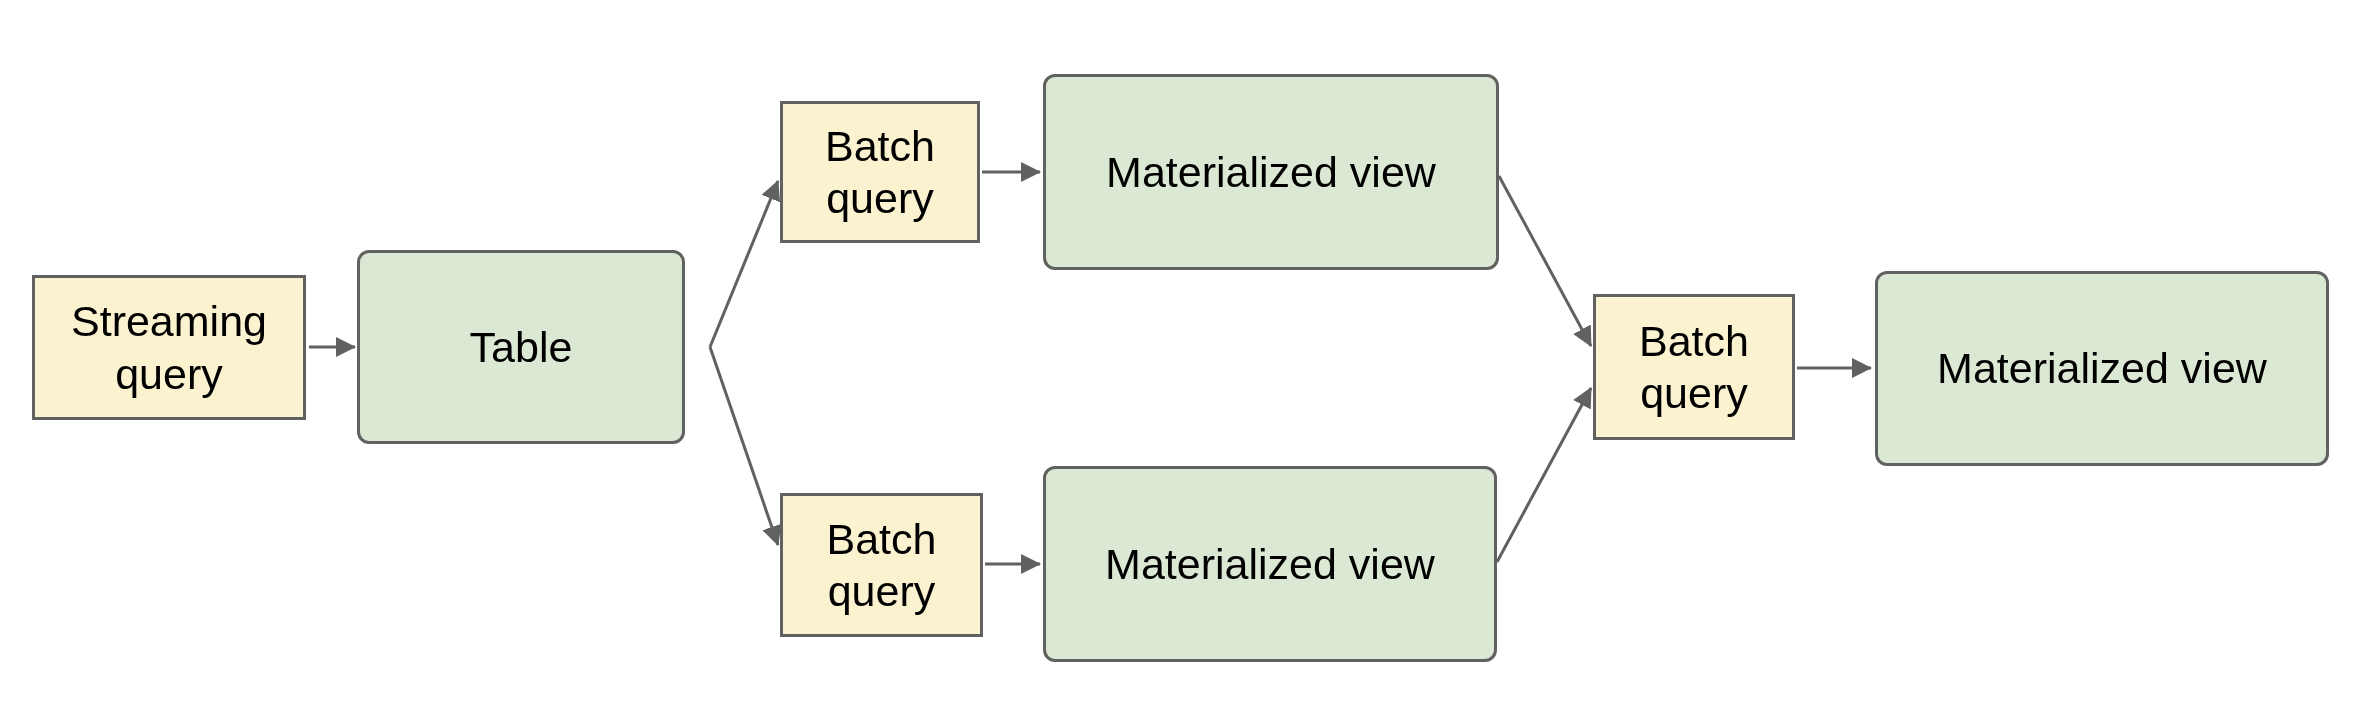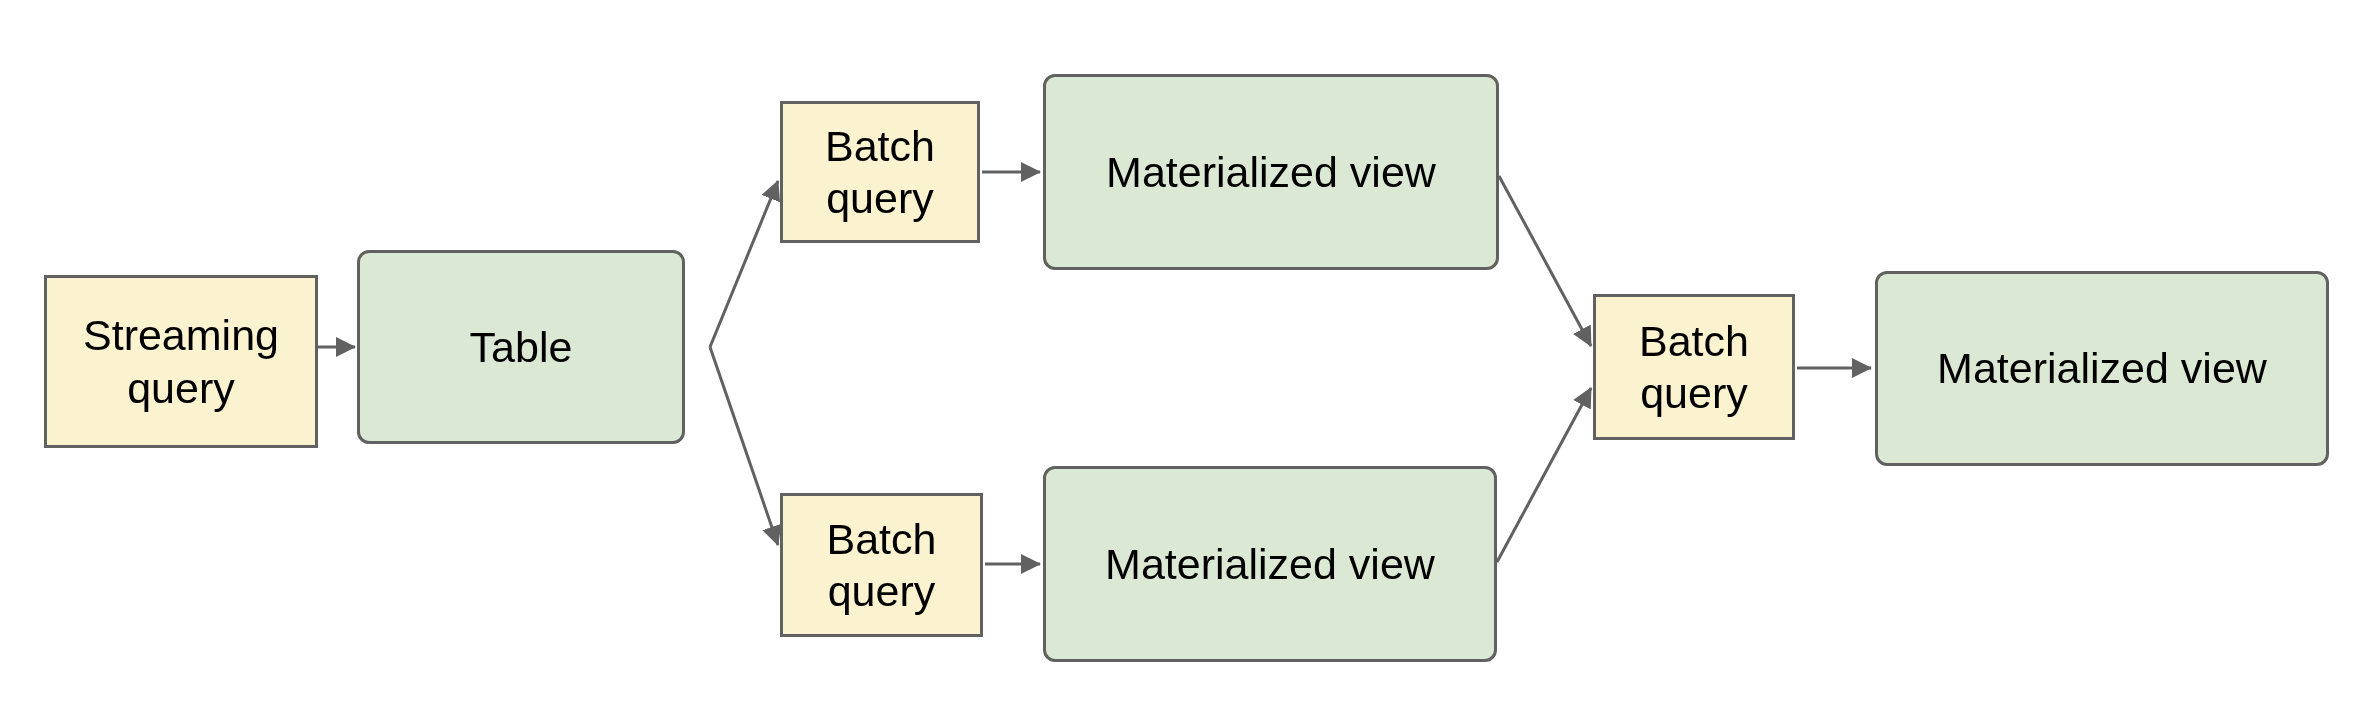--- a/index.html
+++ b/index.html
@@ -60,21 +60,21 @@
     <line x1="309" y1="347" x2="355" y2="347" marker-end="url(#arrowhead)"></line>
     <line x1="710" y1="347" x2="778" y2="181" marker-end="url(#arrowhead)"></line>
     <line x1="710" y1="347" x2="778" y2="545" marker-end="url(#arrowhead)"></line>
     <line x1="982" y1="172" x2="1040" y2="172" marker-end="url(#arrowhead)"></line>
     <line x1="985" y1="564" x2="1040" y2="564" marker-end="url(#arrowhead)"></line>
     <line x1="1499" y1="176" x2="1591" y2="346" marker-end="url(#arrowhead)"></line>
     <line x1="1497" y1="562" x2="1591" y2="388" marker-end="url(#arrowhead)"></line>
     <line x1="1797" y1="368" x2="1871" y2="368" marker-end="url(#arrowhead)"></line>
   </svg>
 
-  <div class="node query" style="left:44px;  top:275px; width:274px; height:173px;">
+  <div class="node query" style="left:32px;  top:275px; width:274px; height:145px;">
     <span>Streaming query</span>
   </div>
 
   <div class="node store" style="left:357px; top:250px; width:328px; height:194px;">
     <span>Table</span>
   </div>
 
   <div class="node query" style="left:780px; top:101px; width:200px; height:142px;">
     <span>Batch query</span>
   </div>

